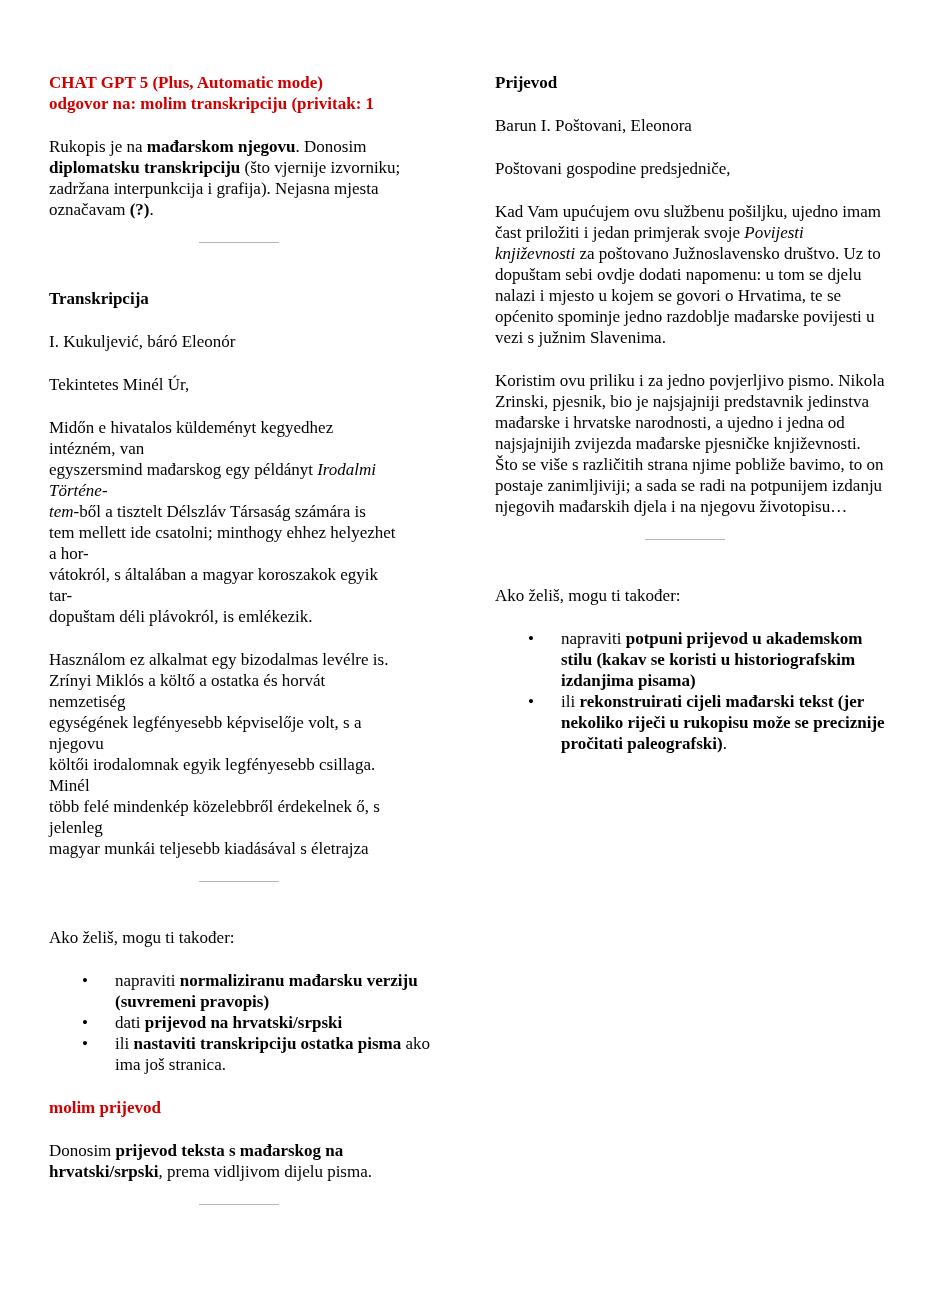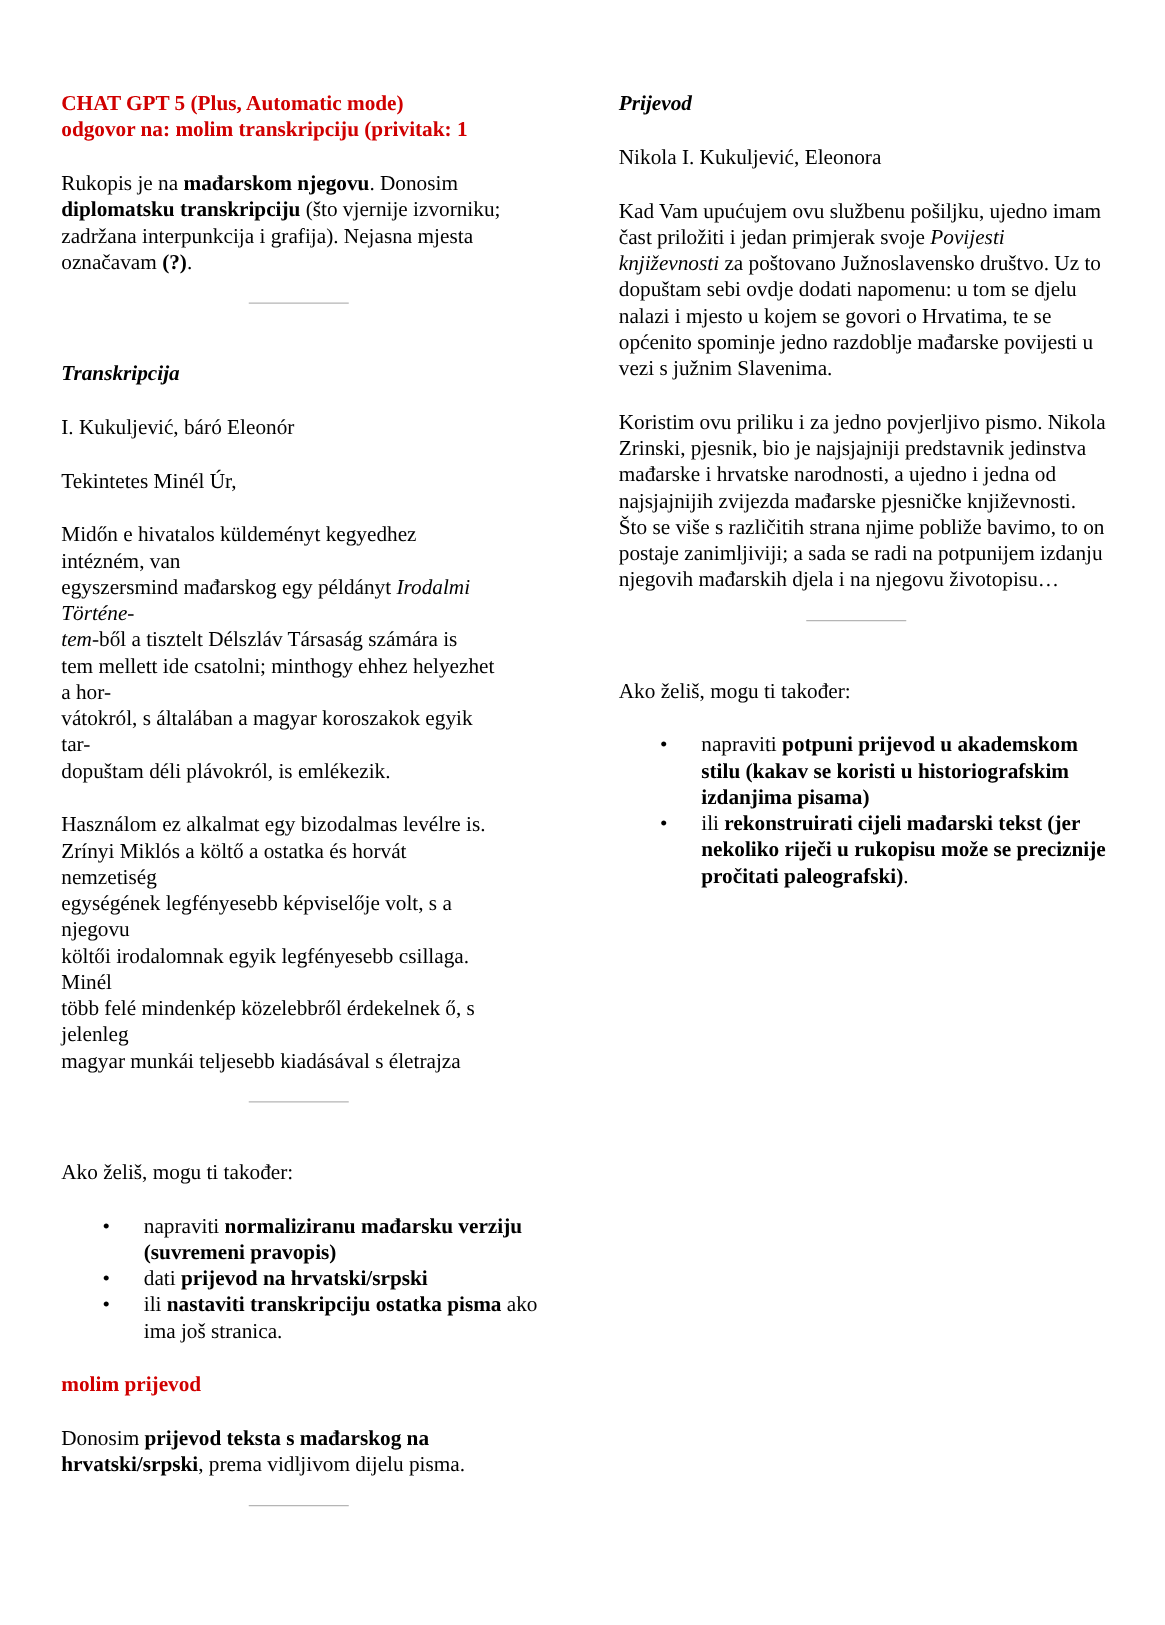--- a/index.html
+++ b/index.html
@@ -22,21 +22,21 @@
       top: 72px;
     }
     .col-left { left: 49px; width: 390px; }
     .col-right { left: 495px; width: 390px; }
     p { margin: 0 0 22px 0; }
     .red-heading {
       color: #d00000;
       font-weight: bold;
       margin: 0 0 22px 0;
     }
-    .bold-heading { font-weight: bold; margin: 0 0 22px 0; font-style: italic; }
+    .bold-heading { font-weight: bold; margin: 0 0 22px 0; }
     .divider {
       width: 80px;
       height: 0;
       border-top: 1.5px solid #b5b5b5;
       margin: 22px auto 45px auto;
       position: relative;
       left: 0;
     }
     .col-left .divider { margin-left: 150px; }
     .col-right .divider { margin-left: 150px; }
@@ -118,22 +118,23 @@
 
   <p><span>Donosim </span><b>prijevod teksta s mađarskog na hrvatski/srpski</b><span>, prema vidljivom dijelu pisma.</span></p>
 
   <div class="divider"></div>
 </div>
 
 <div class="column col-right">
 
   <p class="bold-heading">Prijevod</p>
 
-  <p>Nikola I. Kukuljević, Eleonora</p>
+  <p>Barun I. Poštovani, Eleonora</p>
 
+  <p>Poštovani gospodine predsjedniče,</p>
 
   <p><span>Kad Vam upućujem ovu službenu pošiljku, ujedno imam čast priložiti i jedan primjerak svoje </span><i>Povijesti književnosti</i><span> za poštovano Južnoslavensko društvo. Uz to dopuštam sebi ovdje dodati napomenu: u tom se djelu nalazi i mjesto u kojem se govori o Hrvatima, te se općenito spominje jedno razdoblje mađarske povijesti u vezi s južnim Slavenima.</span></p>
 
   <p>Koristim ovu priliku i za jedno povjerljivo pismo. Nikola Zrinski, pjesnik, bio je najsjajniji predstavnik jedinstva mađarske i hrvatske narodnosti, a ujedno i jedna od najsjajnijih zvijezda mađarske pjesničke književnosti. Što se više s različitih strana njime pobliže bavimo, to on postaje zanimljiviji; a sada se radi na potpunijem izdanju njegovih mađarskih djela i na njegovu životopisu…</p>
 
   <div class="divider"></div>
 
   <p>Ako želiš, mogu ti također:</p>
 
   <ul class="options">

